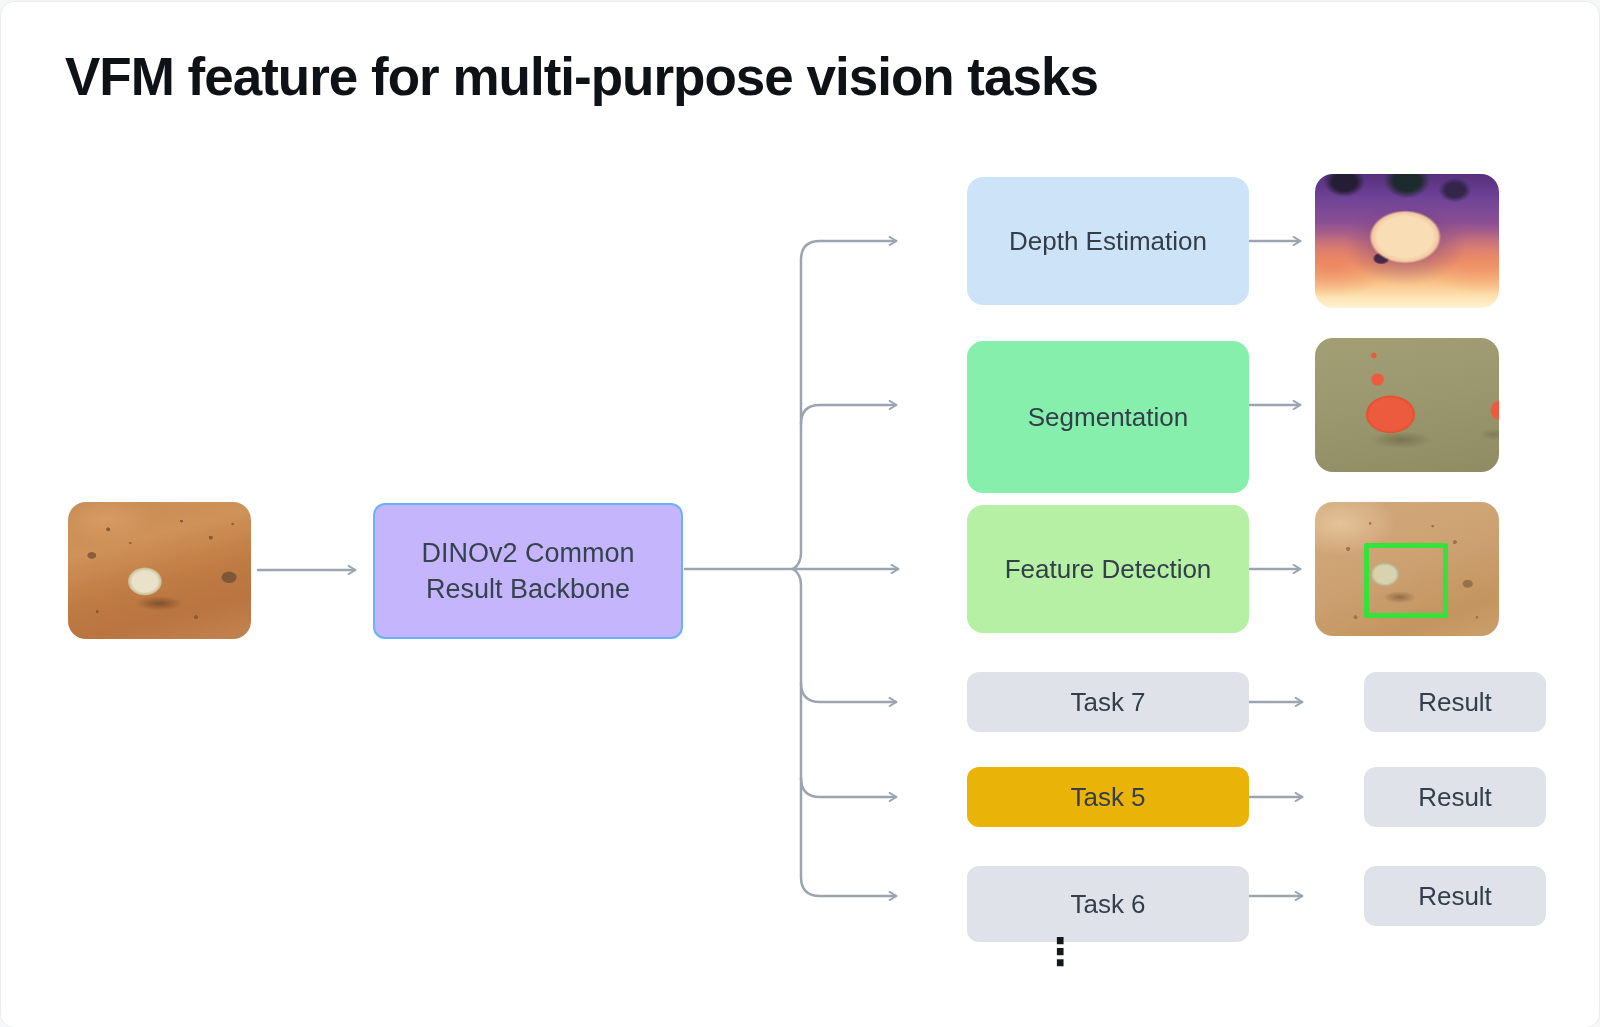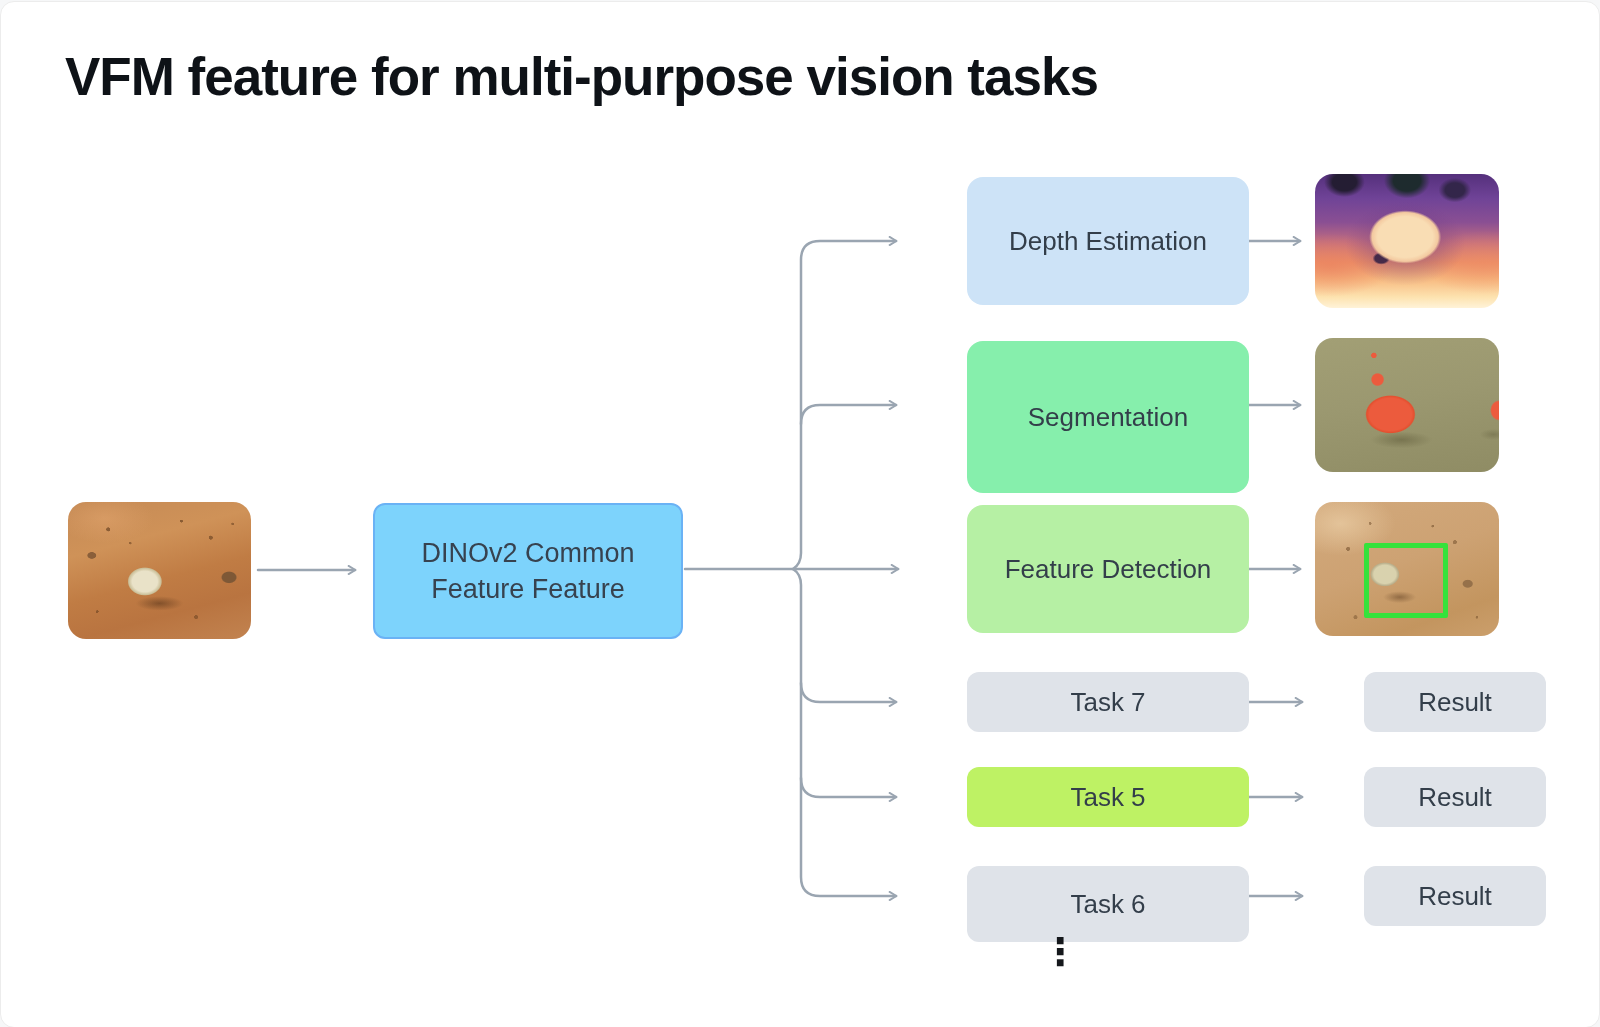--- a/index.html
+++ b/index.html
@@ -12,21 +12,21 @@
     position:absolute;left:64px;top:44px;
     font-size:53px;font-weight:700;letter-spacing:-1px;color:#0e1217;
   }
   .node{
     position:absolute;display:flex;align-items:center;justify-content:center;
     font-size:26px;color:#333e4a;border-radius:16px;text-align:center;margin-left:48px;
   }
   .node.small{border-radius:12px;}
   .backbone{
     position:absolute;left:372px;top:501px;width:306px;height:132px;
-    background:#7dd3fc;border:2px solid #6ab2f5;border-radius:12px;
+    background:#c4b5fd;border:2px solid #6ab2f5;border-radius:12px;
     display:flex;flex-direction:column;align-items:center;justify-content:center;
     font-size:27px;line-height:36px;color:#37424f;
   }
   .img{position:absolute;border-radius:18px;overflow:hidden;}
   
   .img-input{
     left:67px;top:500px;width:183px;height:137px;
     background:
       radial-gradient(ellipse 28px 23px at 42% 58%, #e9e2c8 0 45%, #cabf98 58%, rgba(0,0,0,0) 62%),
       radial-gradient(ellipse 36px 11px at 50% 74%, rgba(74,43,20,.5), rgba(0,0,0,0) 66%),
@@ -122,36 +122,36 @@
       <path d="M 1206 700 H 1301" marker-end="url(#ah)"></path>
       <path d="M 1206 795 H 1301" marker-end="url(#ah)"></path>
       <path d="M 1206 894 H 1301" marker-end="url(#ah)"></path>
     </g>
   </svg>
 
   <div class="img img-input"></div>
 
   <div class="backbone">
     <div>DINOv2 Common</div>
-    <div>Feature Feature</div>
+    <div>Result Backbone</div>
   </div>
 
   <div class="node" style="left: 918px; top: 175px; width: 282px; height: 128px; background: rgb(205, 227, 247);">
     <span>Depth Estimation</span>
   </div>
   <div class="node" style="left: 918px; top: 339px; width: 282px; height: 152px; background: #86efac;">
     <span>Segmentation</span>
   </div>
   <div class="node" style="left: 918px; top: 503px; width: 282px; height: 128px; background: rgb(182, 240, 164);">
     <span>Feature Detection</span>
   </div>
   <div class="node small" style="left: 918px; top: 670px; width: 282px; height: 60px; background: rgb(223, 227, 233);">
     <span>Task 7</span>
   </div>
-  <div class="node small" style="left: 918px; top: 765px; width: 282px; height: 60px; background: #bef264;">
+  <div class="node small" style="left: 918px; top: 765px; width: 282px; height: 60px; background: #eab308;">
     <span>Task 5</span>
   </div>
   <div class="node small" style="left: 918px; top: 864px; width: 282px; height: 76px; background: rgb(223, 227, 233);">
     <span>Task 6</span>
   </div>
 
   <div class="img img-depth"></div>
   <div class="img img-seg"></div>
   <div class="img img-od">
     <div class="bbox"></div>

